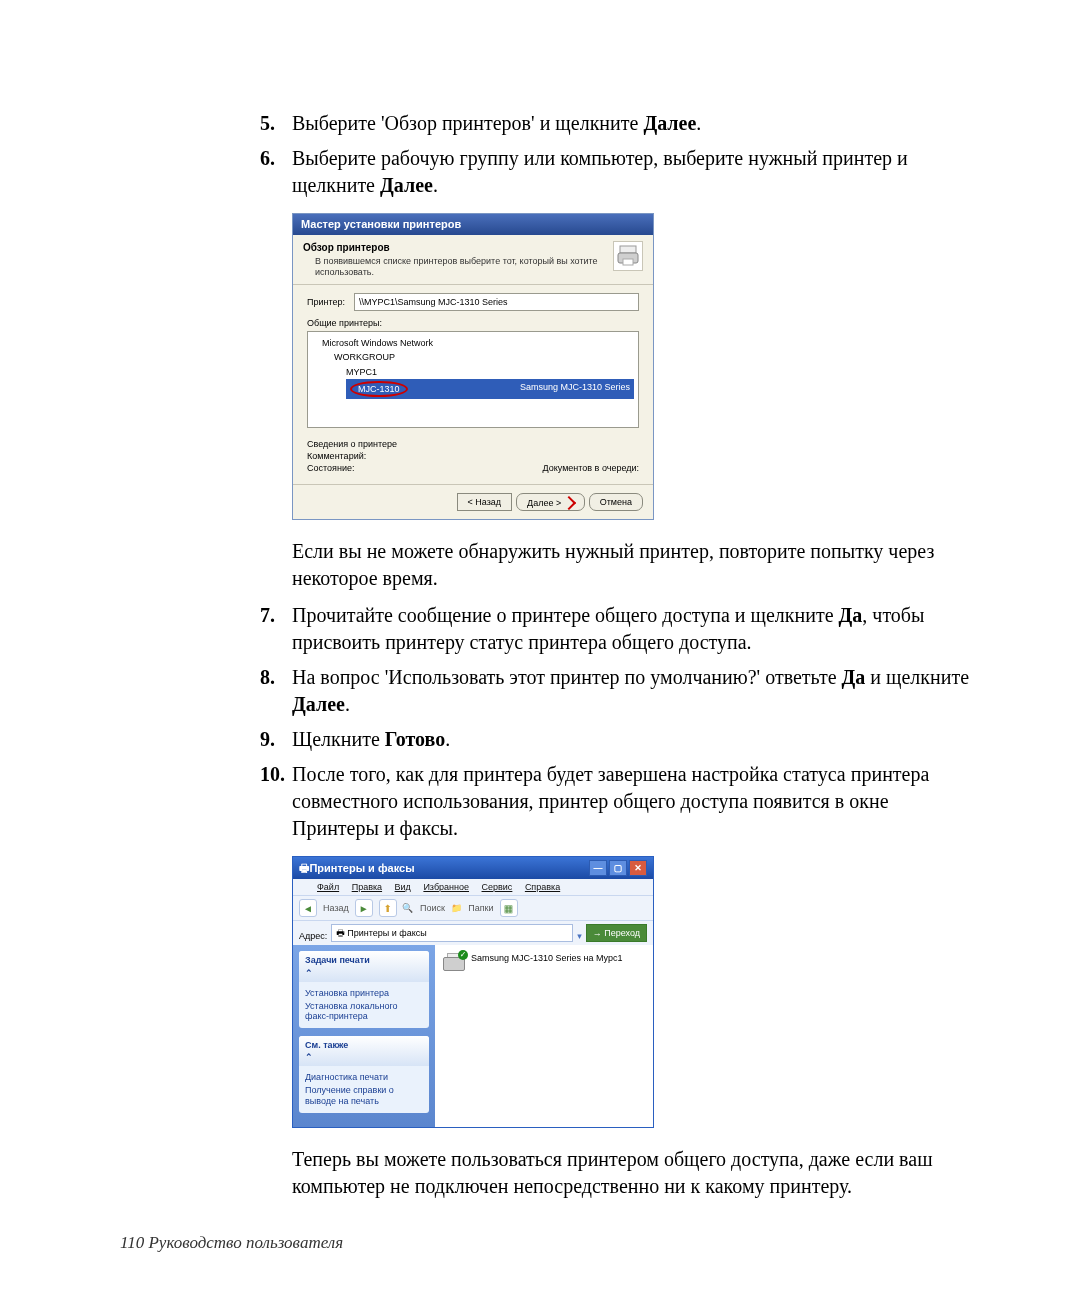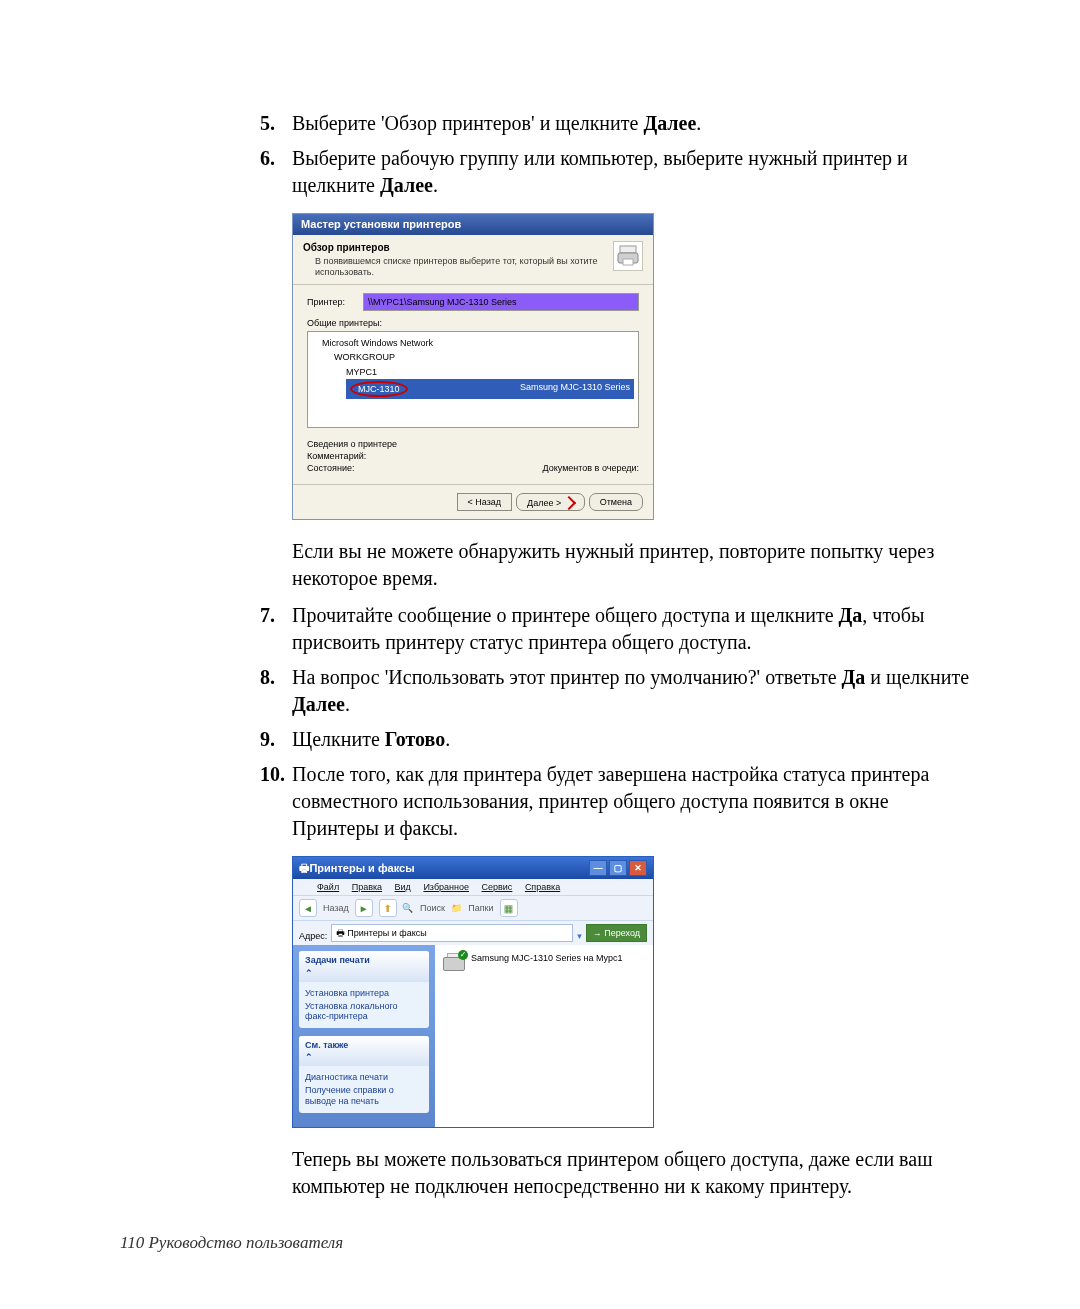--- a/index.html
+++ b/index.html
@@ -15,22 +15,22 @@
   
   .wizard{width:360px;margin:14px 0 18px 32px;border:1px solid #7a96c3;background:#f4f2e6;font-family:Tahoma,Arial,sans-serif;font-size:10px;color:#000;}
   .wizard-title{background:linear-gradient(#4a6fbb,#27498f);color:#fff;font-weight:bold;padding:3px 8px;font-size:11px;}
   .wizard-head{display:flex;align-items:flex-start;padding:6px 10px;border-bottom:1px solid #c9c6b7;}
   .wizard-head .hl{flex:1;}
   .wizard-head .ht{font-weight:bold;font-size:10px;}
   .wizard-head .hs{font-size:9px;color:#333;margin-top:2px;padding-left:12px;line-height:1.2;}
   .wizard-head .printer-ico{width:28px;height:28px;background:#fff;border:1px solid #c9c6b7;display:flex;align-items:center;justify-content:center;}
   .wizard-body{padding:8px 14px 10px;}
   .field-row{display:flex;align-items:center;margin-bottom:6px;}
-  .field-row label{width:56px;font-size:9px;}
-  .field-row .inp{flex:1;background:#8b5cf6;border:1px solid #9a9a8e;padding:2px 4px;font-size:9px;}
+  .field-row label{width:47px;font-size:9px;}
+  .field-row .inp{flex:1;background:#ffffff;border:1px solid #9a9a8e;padding:2px 4px;font-size:9px;}
   .lbl{font-size:9px;margin-bottom:2px;}
   .tree{background:#fff;border:1px solid #9a9a8e;padding:4px 4px 28px;font-size:9px;}
   .tree .ti{padding:1px 0;}
   .tree .ti.l1{padding-left:10px;}
   .tree .ti.l2{padding-left:22px;}
   .tree .ti.l3{padding-left:34px;}
   .tree .sel{padding-left:34px;}
   .tree .sel-row{display:flex;background:#2f5db8;color:#fff;padding:2px 4px;}
   .tree .sel-row .sn{flex:1;}
   .ellipse{display:inline-block;border:2px solid #c00;border-radius:50%;padding:0 6px;margin-right:6px;}

